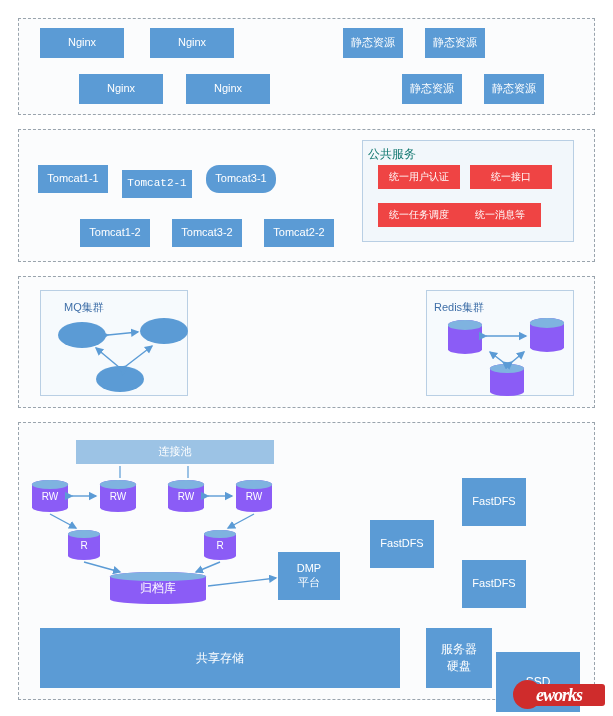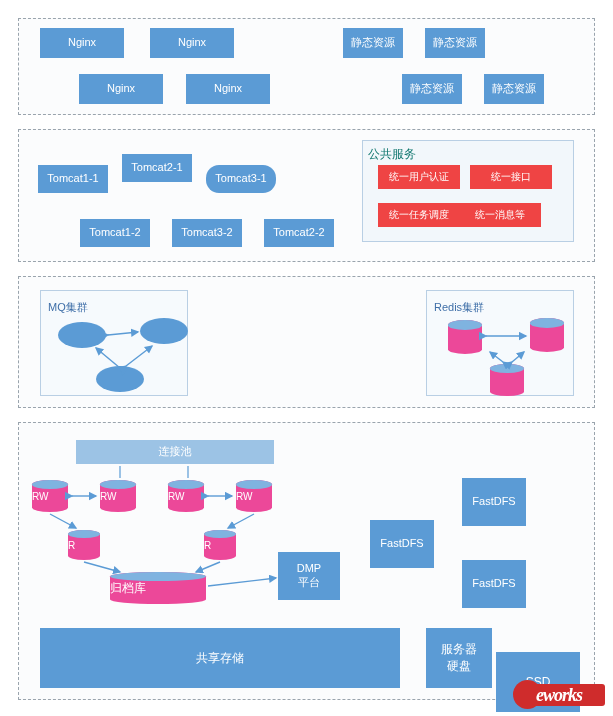--- a/index.html
+++ b/index.html
@@ -94,26 +94,27 @@
   
   .ellipse {
     position: absolute;
     background: #5b9bd5;
     border-radius: 50%;
   }
 
   
   .cyl {
     position: absolute;
-    background: #ec4899;
+    background: #8b5cf6;
     border-radius: 50% / 14%;
     color: #fff;
     font-size: 10px;
     display: flex;
     align-items: center;
+    justify-content: center;
     box-sizing: border-box;
   }
   .cyl::before {
     content: "";
     position: absolute;
     left: 0; top: 0;
     width: 100%;
     height: 28%;
     background: #7fb3e0;
     border-radius: 50% / 50%;
@@ -213,21 +214,21 @@
     </div>
   <div class="box static" style="left:484px; top:74px;">
       <span>静态资源</span>
     </div>
 
   <div class="section" id="sec-app"></div>
 
   <div class="box tomcat" style="left:38px; top:165px;">
       <span>Tomcat1-1</span>
     </div>
-  <div class="box tomcat" style="left:122px; top:154px;">
+  <div class="box tomcat" style="left:122px; top:170px;font-family:Liberation Mono, monospace;">
       <span>Tomcat2-1</span>
     </div>
   <div class="box tomcat" style="left:206px; top:165px;border-radius:13px;">
       <span>Tomcat3-1</span>
     </div>
   <div class="box tomcat" style="left:80px; top:219px;">
       <span>Tomcat1-2</span>
     </div>
   <div class="box tomcat" style="left:172px; top:219px;">
       <span>Tomcat3-2</span>
@@ -247,21 +248,21 @@
   <div class="svc" style="left:378px; top:203px;">
       <span>统一任务调度</span>
     </div>
   <div class="svc" style="left:459px; top:203px;">
       <span>统一消息等</span>
     </div>
 
   <div class="section" id="sec-mid"></div>
 
   <div class="cluster" style="left:40px; top:290px; width:148px; height:106px;"></div>
-  <div class="cluster-title" style="left:32px; top:300px;padding-left:16px;">MQ集群</div>
+  <div class="cluster-title" style="left:48px; top:300px;padding-left:16px;">MQ集群</div>
   <div class="ellipse" style="left:58px; top:322px; width:48px; height:26px;"></div>
   <div class="ellipse" style="left:140px; top:318px; width:48px; height:26px;"></div>
   <div class="ellipse" style="left:96px; top:366px; width:48px; height:26px;"></div>
 
   <div class="cluster" style="left:426px; top:290px; width:148px; height:106px;"></div>
   <div class="cluster-title" style="left:434px; top:300px;">Redis集群</div>
   <div class="cyl" style="left:448px; top:320px; width:34px; height:34px;">
       <span></span>
     </div>
   <div class="cyl" style="left:530px; top:318px; width:34px; height:34px;">

